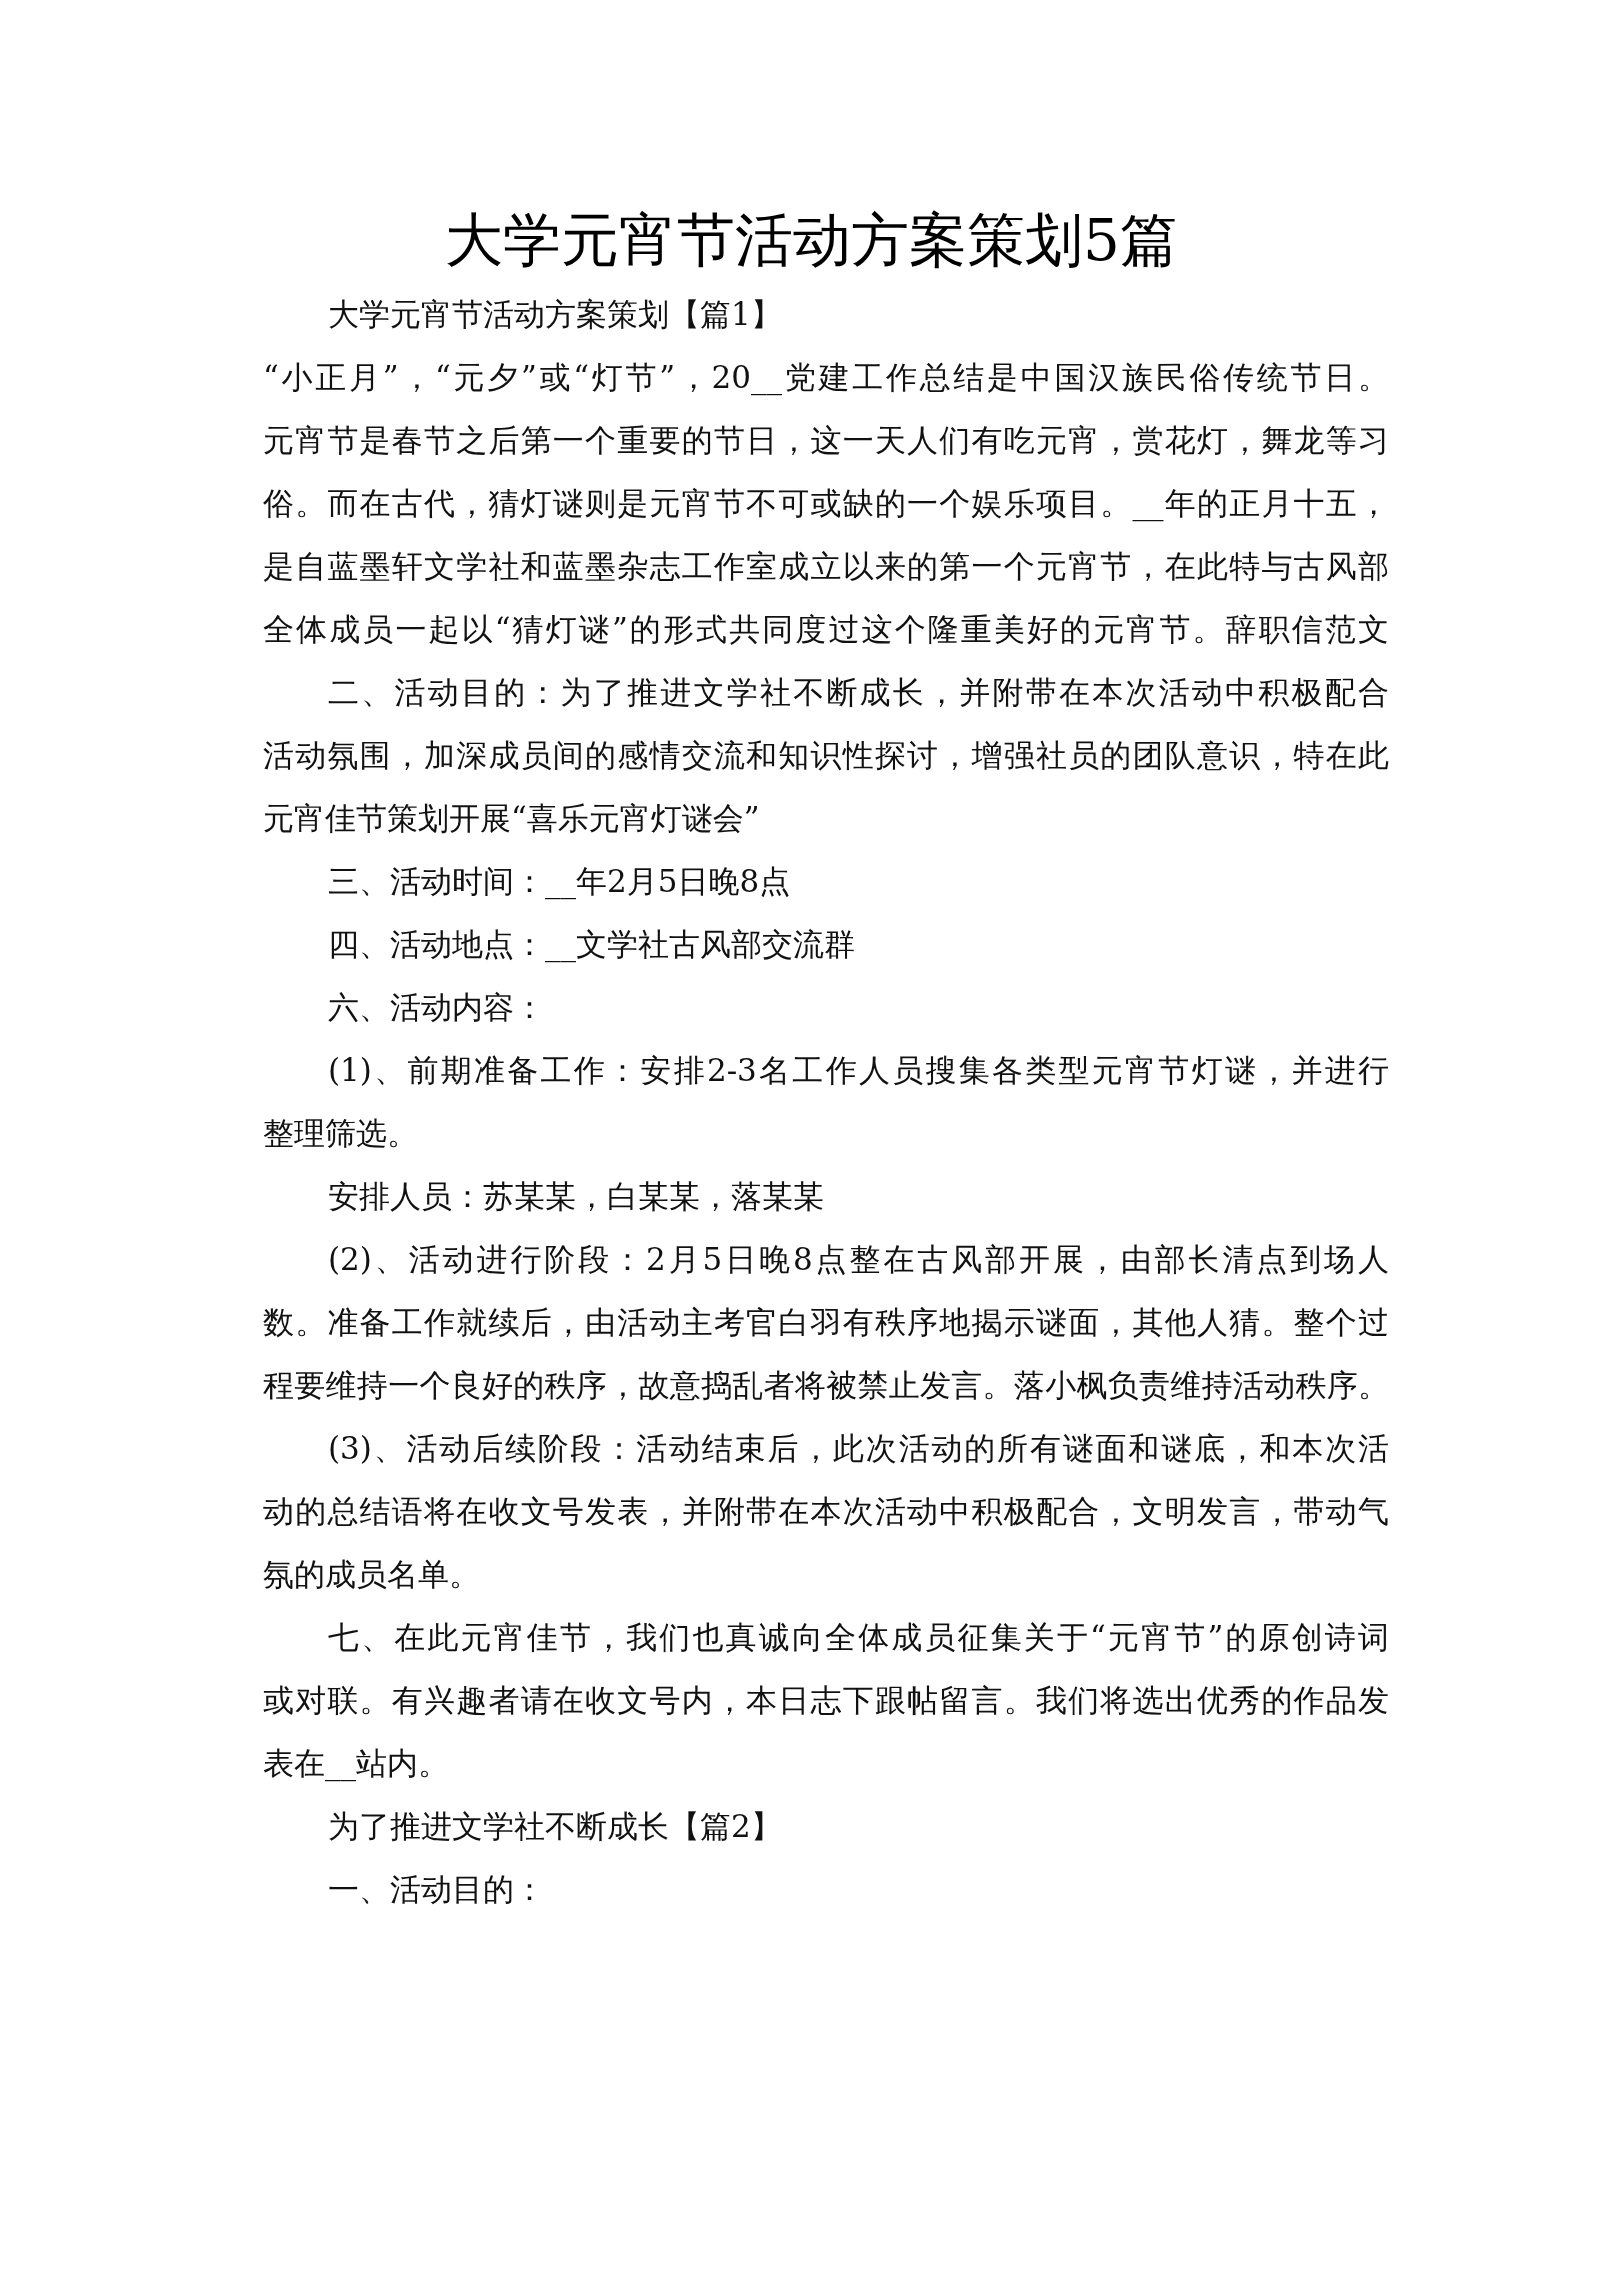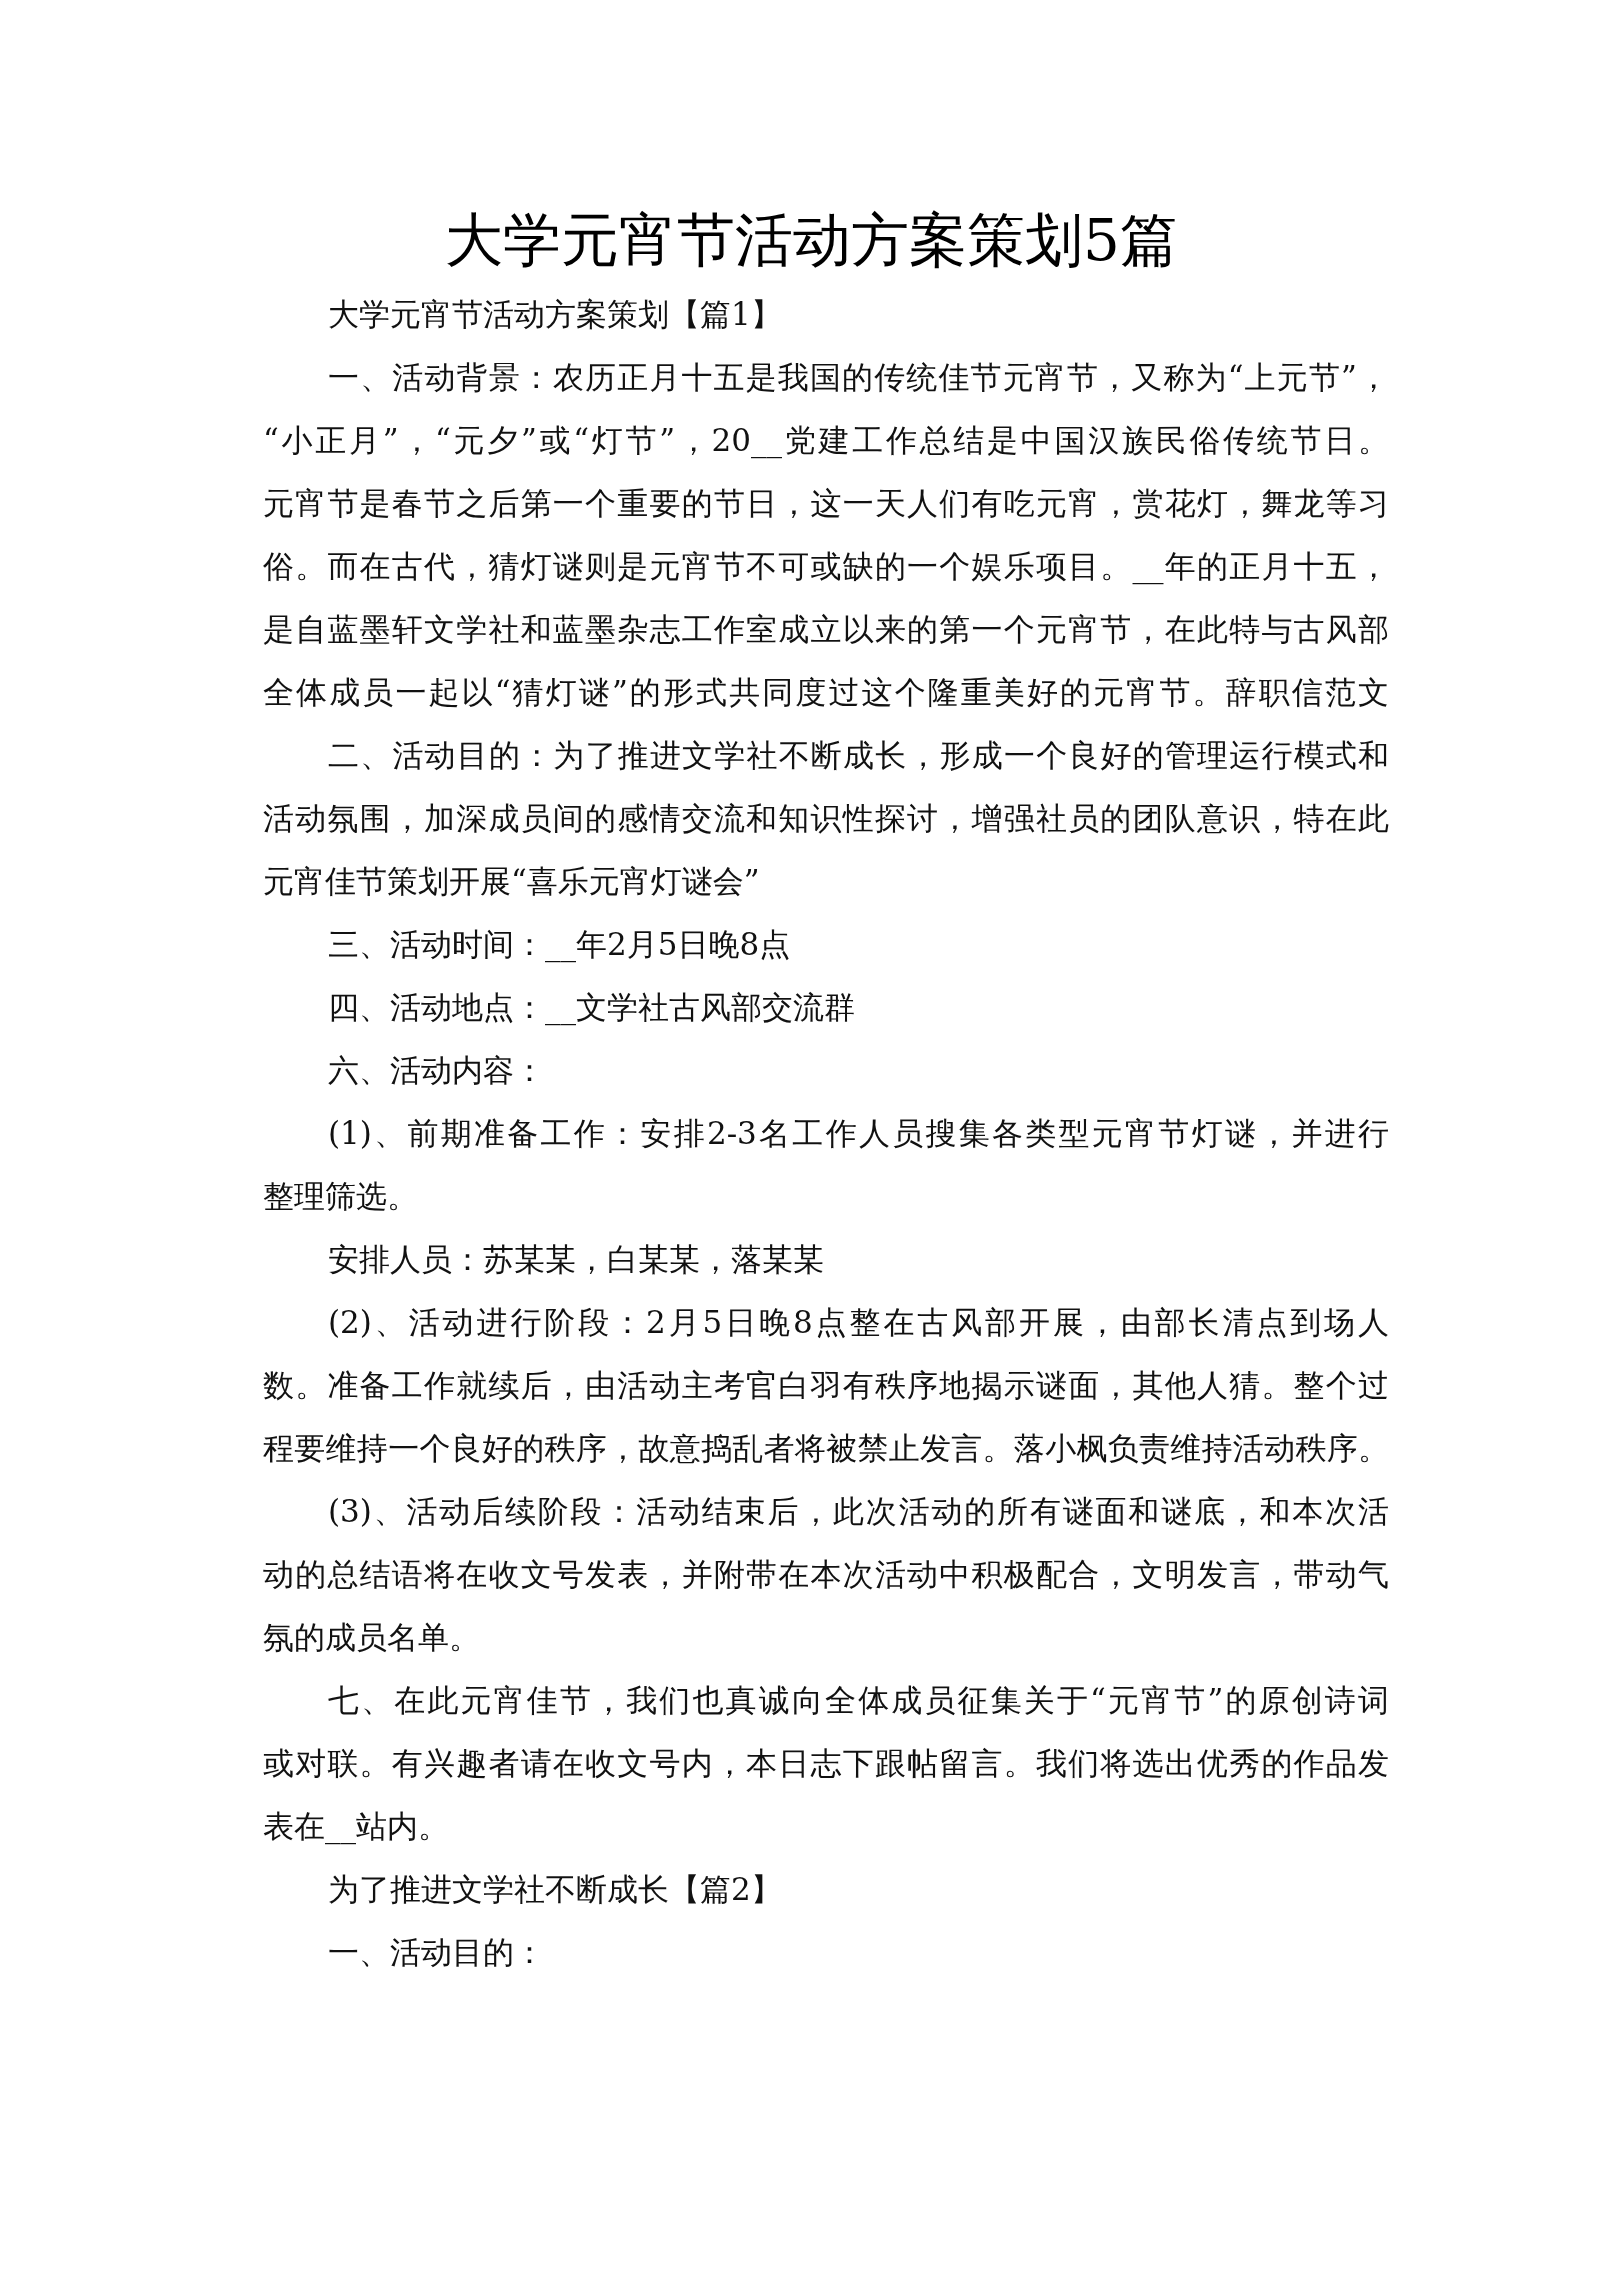--- a/index.html
+++ b/index.html
@@ -63,30 +63,29 @@
 <body>
 
 <div class="page">
   <div class="doc-title">大学元宵节活动方案策划5篇</div>
 
   <div class="doc-body">
 
     <div class="line indent">大学元宵节活动方案策划【篇1】</div>
 
     <div>
-      <div class="line indent justify">一、活动背景：农历正月十五是我国的传统佳节元宵节，又称为“上元节”，</div>
       <div class="line justify">“小正月”，“元夕”或“灯节”，20__党建工作总结是中国汉族民俗传统节日。</div>
       <div class="line justify">元宵节是春节之后第一个重要的节日，这一天人们有吃元宵，赏花灯，舞龙等习</div>
       <div class="line justify">俗。而在古代，猜灯谜则是元宵节不可或缺的一个娱乐项目。__年的正月十五，</div>
       <div class="line justify">是自蓝墨轩文学社和蓝墨杂志工作室成立以来的第一个元宵节，在此特与古风部</div>
       <div class="line justify">全体成员一起以“猜灯谜”的形式共同度过这个隆重美好的元宵节。辞职信范文</div>
     </div>
 
     <div>
-      <div class="line indent justify">二、活动目的：为了推进文学社不断成长，形成一个良好的管理运行模式和</div>
+      <div class="line indent justify">二、活动目的：为了推进文学社不断成长，并附带在本次活动中积极配合</div>
       <div class="line justify">活动氛围，加深成员间的感情交流和知识性探讨，增强社员的团队意识，特在此</div>
       <div class="line">元宵佳节策划开展“喜乐元宵灯谜会”</div>
     </div>
 
     <div class="line indent">三、活动时间：__年2月5日晚8点</div>
     <div class="line indent">四、活动地点：__文学社古风部交流群</div>
     <div class="line indent">六、活动内容：</div>
 
     <div>
       <div class="line indent justify">(1)、前期准备工作：安排2-3名工作人员搜集各类型元宵节灯谜，并进行</div>

